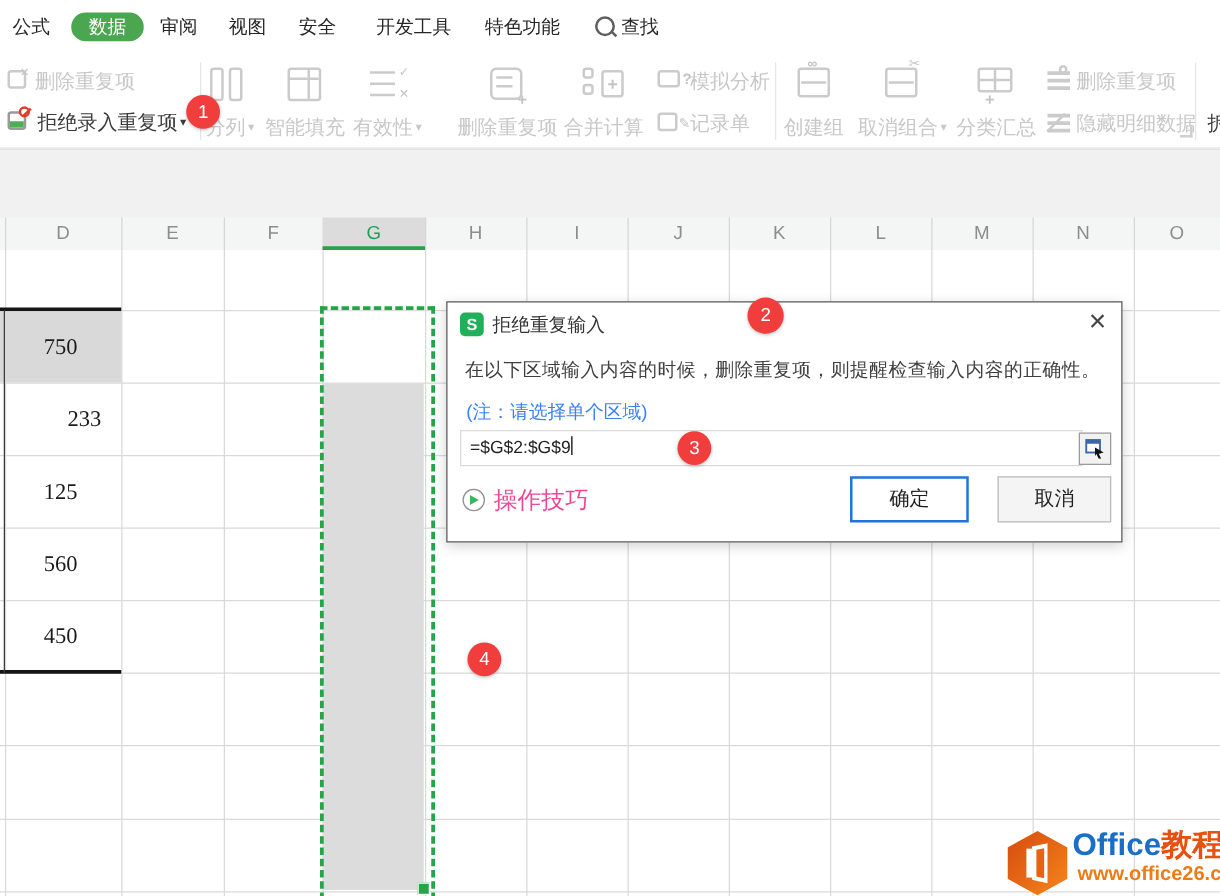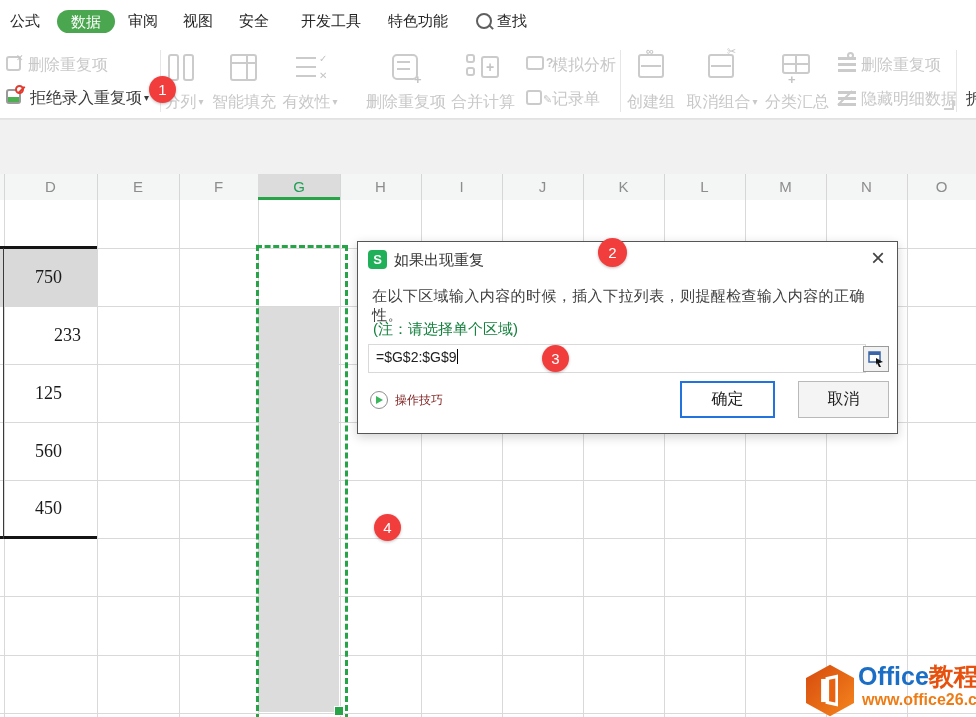--- a/index.html
+++ b/index.html
@@ -52,31 +52,31 @@
 
   
   .dialog{position:absolute;left:357px;top:241px;width:539px;height:191px;background:#fff;
           border:1px solid #565656;box-shadow:0 3px 10px rgba(0,0,0,.18);z-index:20;}
   .dlogo{position:absolute;left:10px;top:8px;width:19px;height:19px;background:#21b05a;
          border-radius:4px;color:#fff;font-weight:700;font-size:13px;text-align:center;
          line-height:19px;}
   .dtitle{position:absolute;left:36px;top:9px;font-size:15px;color:#333;}
   .dclose{position:absolute;right:12px;top:2px;font-size:24px;color:#444;cursor:default;}
   .dbody{position:absolute;left:14px;top:45px;width:515px;font-size:15px;letter-spacing:.4px;color:#3f3f3f;}
-  .dnote{position:absolute;left:15px;top:78px;font-size:15px;color:#15803d;}
+  .dnote{position:absolute;left:15px;top:78px;font-size:15px;color:#3b82f6;}
   .dinput{position:absolute;left:10px;top:102px;width:489px;height:27px;border:1px solid #d9d9d9;
           background:#fff;font-size:14px;color:#222;line-height:25px;padding-left:7px;}
   .dcaret{display:inline-block;width:1px;height:15px;background:#000;vertical-align:-2px;}
   .dpicker{position:absolute;left:505px;top:104px;width:24px;height:24px;border:1px solid #9a9a9a;
            background:#f2f2f2;display:flex;align-items:center;justify-content:center;}
   .dtips{position:absolute;left:12px;top:148px;height:20px;display:flex;align-items:center;gap:7px;}
   .playc{width:16px;height:16px;border:1px solid #8f8f8f;border-radius:50%;position:relative;}
   .playc::after{content:"";position:absolute;left:5px;top:4px;border-left:7px solid #3cb65c;
                 border-top:4px solid transparent;border-bottom:4px solid transparent;}
-  .tipstxt{font-size:12px;color:#7f1d1d;text-align:right;}
+  .tipstxt{font-size:19px;color:#ec4899;text-align:right;}
   .btn{position:absolute;top:139px;height:37px;display:flex;align-items:center;justify-content:center;
        font-size:16px;color:#1f1f1f;box-sizing:border-box;cursor:default;}
   .btn.ok{left:322px;width:95px;background:#fff;border:2px solid #2273dd;}
   .btn.cancel{left:440px;width:91px;background:#f4f4f4;border:1px solid #b9b9b9;}
 
   
   .badge{position:absolute;width:27px;height:27px;border-radius:50%;background:#f23d3d;color:#fff;
          font-size:15px;display:flex;align-items:center;justify-content:center;z-index:30;
          box-shadow:0 1px 3px rgba(0,0,0,.25);}
 
@@ -266,23 +266,23 @@
     <div class="thickline" style="top:336px;"></div>
     <div class="abs" style="left:3px;top:48px;width:1px;height:291px;background:#3a3a3a;"></div>
 
     <div class="selfill" style="left:259px;top:107px;width:80px;height:405px;"></div>
     <div class="marquee" style="left:256px;top:45px;width:86px;height:469px;"></div>
     <div class="handle" style="left:334px;top:506px;"></div>
   </div>
 
   <div class="dialog">
     <span class="dlogo">S</span>
-    <span class="dtitle">如果出现重复</span>
+    <span class="dtitle">拒绝重复输入</span>
     <span class="dclose">×</span>
-    <div class="dbody">在以下区域输入内容的时候，插入下拉列表，则提醒检查输入内容的正确性。</div>
+    <div class="dbody">在以下区域输入内容的时候，删除重复项，则提醒检查输入内容的正确性。</div>
     <div class="dnote">(注：请选择单个区域)</div>
     <div class="dinput">
       <span>=$G$2:$G$9</span><span class="dcaret"></span>
     </div>
     <div class="dpicker">
       <svg width="16" height="16">
         <rect x="1" y="1" width="11" height="10" fill="#fff" stroke="#3a66a8" stroke-width="1.5"></rect>
         <rect x="1" y="1" width="11" height="3" fill="#3a66a8"></rect>
         <path d="M8 7 L15 11 L11 12 L13 16 L11 16 L9 12 L8 14 Z" fill="#111"></path>
       </svg>

